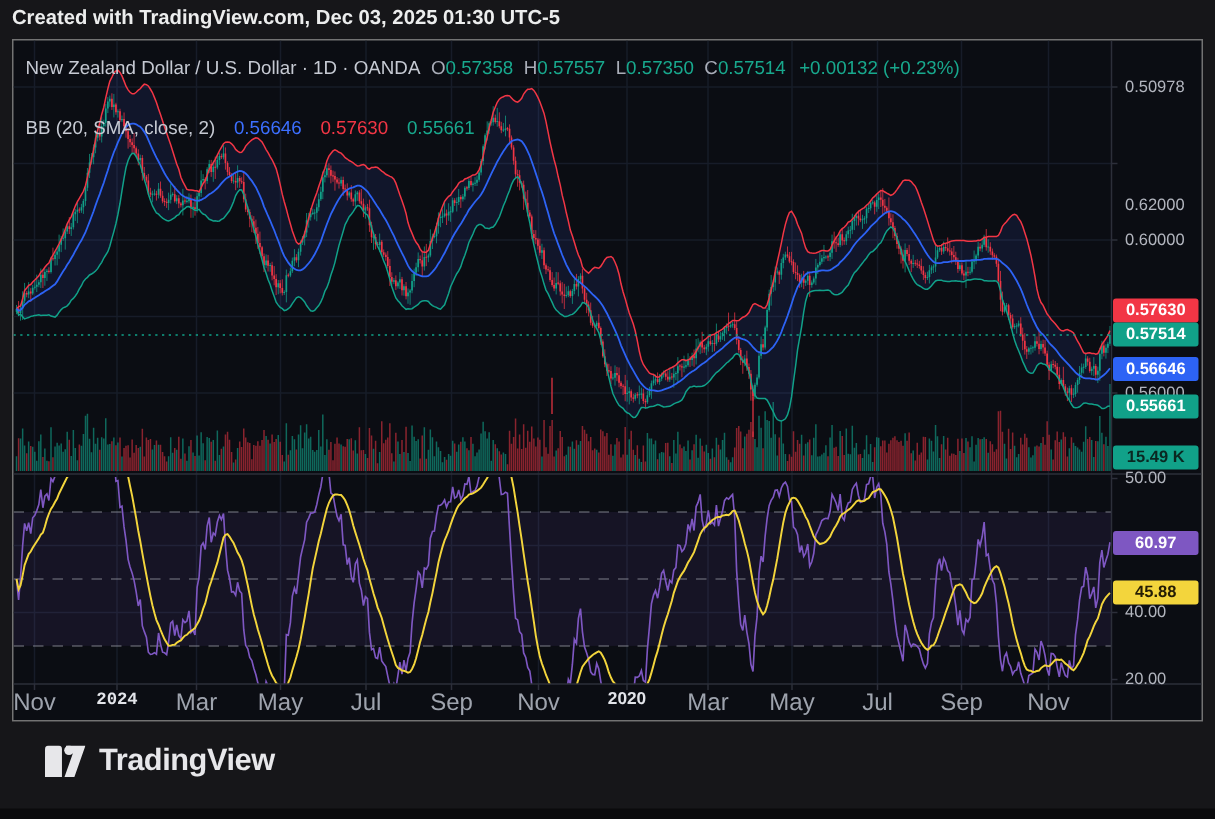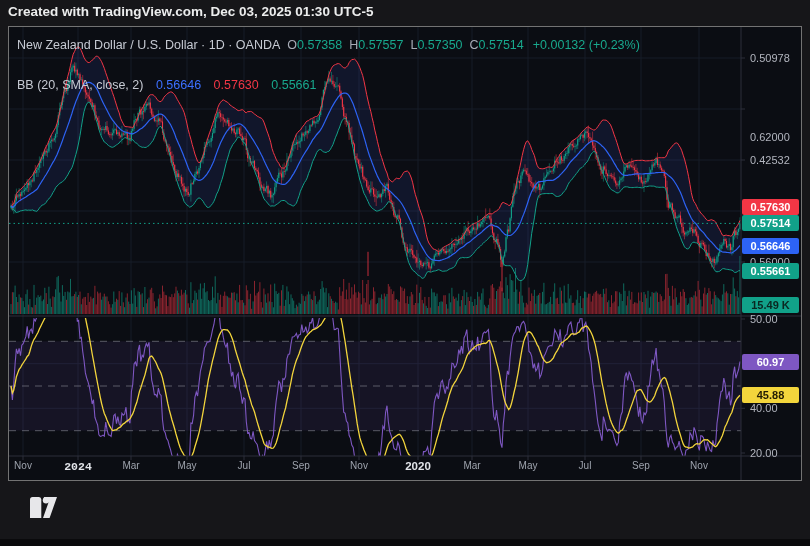--- a/index.html
+++ b/index.html
@@ -16,21 +16,21 @@
   .legend .blue{color:#3c6fff;}
   .legend .red{color:#f23645;}
   .legend .purple{color:#9069d6;}
   .legend .yellow{color:#f3d53c;}
   .legend .gap{margin-left:9px;}
   .price-axis{position:absolute;left:732px;top:0;width:60px;height:453px;z-index:4;}
   .alabel{position:absolute;left:9px;height:14px;line-height:14px;font-size:11px;color:#b2b5be;white-space:nowrap;}
   .abadge{position:absolute;left:1px;width:57px;height:16px;line-height:16px;font-size:11px;font-weight:600;
           text-align:center;border-radius:2px;white-space:nowrap;z-index:6;}
   .time-axis{position:absolute;left:0;top:429px;width:732px;height:24px;z-index:4;}
-  .tlabel{position:absolute;top:4px;width:44px;margin-left:-22px;text-align:center;font-size:10px;color:#9ea3ad;}
+  .tlabel{position:absolute;top:4px;width:44px;margin-left:-22px;text-align:center;font-size:16px;color:#9ea3ad;}
   .tlabel.bold{color:#e2e4e9;font-weight:700;font-size:11.5px;}
   .logo{position:absolute;left:30px;top:491px;height:32px;display:flex;align-items:center;gap:9px;cursor:pointer;}
   .logo .word{font-size:20.5px;font-weight:700;color:#e7e7ea;letter-spacing:-0.3px;}
   .bottom-strip{position:absolute;left:0;bottom:0;width:810px;height:7px;background:#0a0a0c;}
 </style>
 </head>
 <body>
 
 <div class="screen" style="background: rgb(22, 22, 25);">
 
@@ -121,21 +121,21 @@
       <span class="lab">BB (20, SMA, close, 2)</span>
       <span class="blue gap">0.56646</span>
       <span class="red gap">0.57630</span>
       <span class="up gap">0.55661</span>
     </div>
 
 
     <div class="price-axis" id="price-axis">
         <div class="alabel" style="top: 24px;">0.50978</div>
         <div class="alabel" style="top: 75px; margin-top: 28px;">0.62000</div>
-        <div class="alabel" style="top: 126px;">0.42532</div>
+        <div class="alabel" style="top: 126px;">0.60000</div>
         <div class="alabel" style="top: 228px;">0.56000</div>
         <div class="alabel" style="top: 285px;">50.00</div>
         <div class="alabel" style="top: 374.3px; text-align: center;">40.00</div>
         <div class="alabel" style="top: 419px;">20.00</div>
         <div class="abadge" style="top: 172.4px; background: rgb(242, 54, 69); color: rgb(255, 255, 255);">0.57630</div>
         <div class="abadge" style="top: 188.4px; background: rgb(17, 161, 137); color: rgb(255, 255, 255);">0.57514</div>
         <div class="abadge" style="top: 210.5px; background: rgb(45, 99, 245); color: rgb(255, 255, 255);">0.56646</div>
         <div class="abadge" style="top: 235.6px; background: rgb(17, 161, 137); color: rgb(255, 255, 255);">0.55661</div>
         <div class="abadge" style="top: 270px; background: rgb(17, 161, 137); color: rgb(10, 39, 33);">15.49 K</div>
         <div class="abadge" style="top: 326.5px; background: rgb(126, 87, 194); color: rgb(255, 255, 255);">60.97</div>
@@ -157,16 +157,17 @@
         <div class="tlabel" style="left: 690px;">Nov</div>
       </div>
   </div>
 
   <div class="logo">
     <svg width="27" height="21" viewBox="0 0 27 21">
       <path d="M0 2.5 Q0 0 2.5 0 H9 Q11.3 0 11.3 2.5 V21 H0 Z" fill="#e7e7ea"></path>
       <circle cx="16" cy="3.2" r="3.2" fill="#e7e7ea"></circle>
       <path d="M14 0 H27 L19.6 21 H13 L18.6 5.2 H14 Z" fill="#e7e7ea"></path>
     </svg>
+    <span class="word">TradingView</span>
   </div>
 
   <div class="bottom-strip"></div>
 </div>
 
 </body></html>

